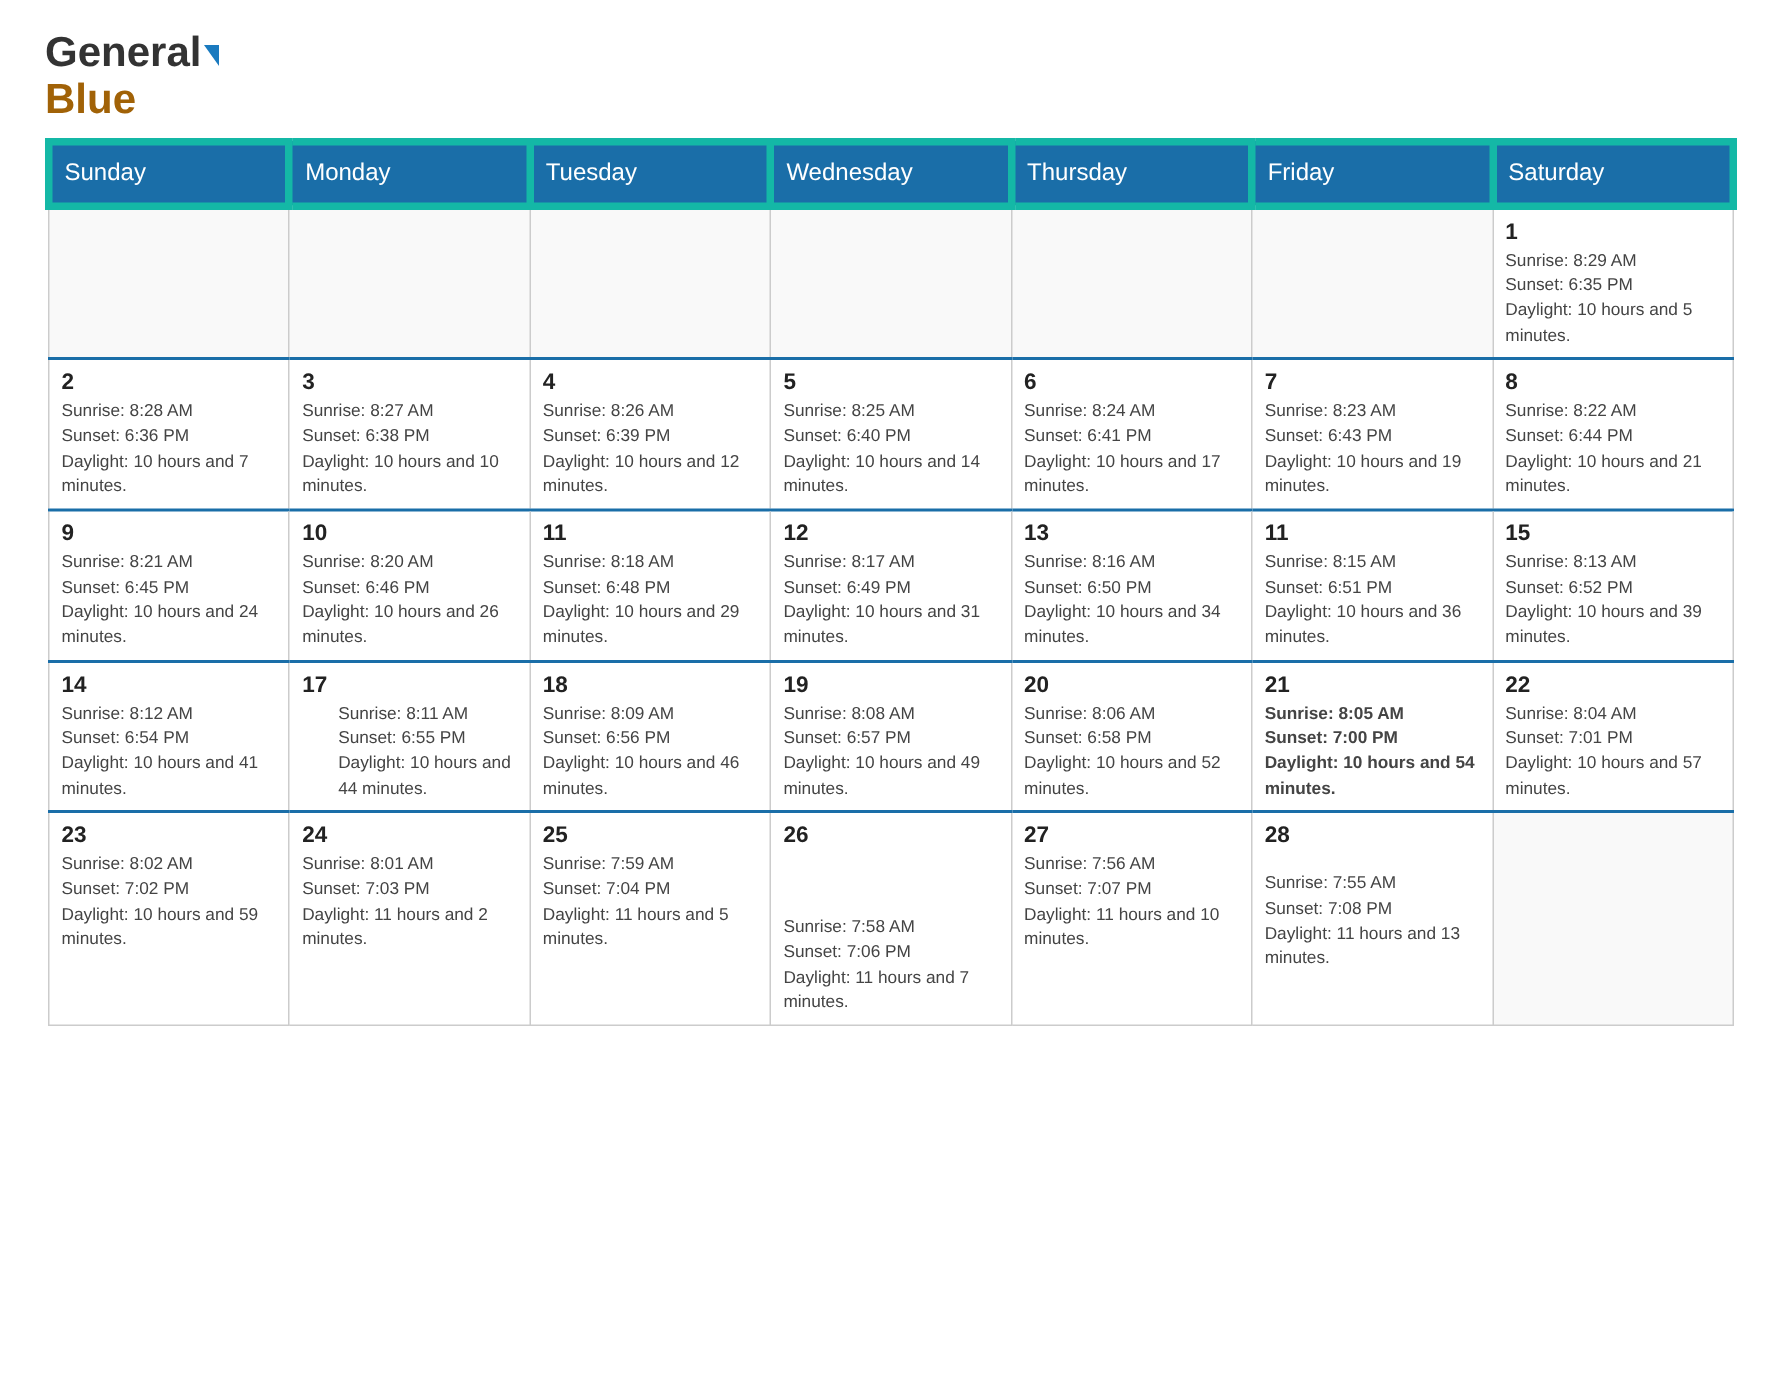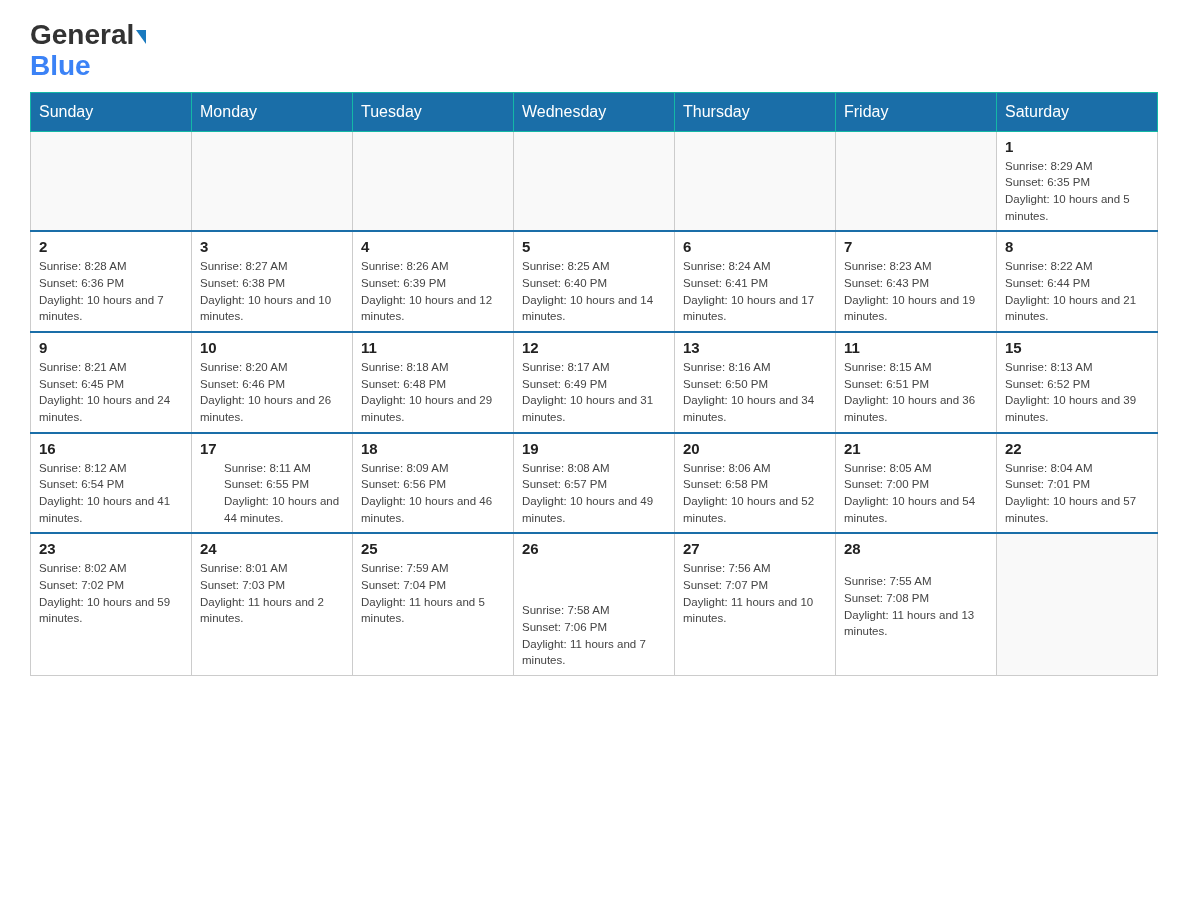--- a/index.html
+++ b/index.html
@@ -22,21 +22,21 @@
       flex-direction: column;
       align-items: flex-start;
     }
     .logo-text {
       font-size: 28px;
       font-weight: bold;
       color: #333;
       line-height: 1.1;
     }
     .logo-text span {
-      color: #3b82f6;
+      color: #a16207;
     }
     .logo-arrow {
       display: inline-block;
       width: 0;
       height: 0;
       border-left: 10px solid transparent;
       border-right: 0px solid transparent;
       border-top: 14px solid #1a7abf;
       margin-left: 2px;
       vertical-align: middle;
@@ -60,21 +60,21 @@
       border-collapse: collapse;
       margin-top: 10px;
     }
     .calendar-table th {
       background-color: #1a6ea8;
       color: #fff;
       font-size: 16px;
       font-weight: normal;
       padding: 10px 8px;
       text-align: left;
-      border: 1px solid #14b8a6;
+      border: 5px solid #14b8a6;
     }
     .calendar-table td {
       vertical-align: top;
       border: 1px solid #ccc;
       padding: 6px 8px;
       width: 14.28%;
       min-height: 100px;
       font-size: 12px;
       color: #333;
     }
@@ -222,21 +222,21 @@
         </td>
         <td>
           <span class="day-number">15</span>
           <div class="day-info" style="white-space: pre-line;">Sunrise: 8:13 AM
 Sunset: 6:52 PM
 Daylight: 10 hours and 39 minutes.</div>
         </td>
       </tr>
       <tr class="row-border">
         <td>
-          <span class="day-number">16</span>
+          <span class="day-number">14</span>
           <div class="day-info" style="white-space: pre-line;">Sunrise: 8:12 AM
 Sunset: 6:54 PM
 Daylight: 10 hours and 41 minutes.</div>
         </td>
         <td>
           <span class="day-number">17</span>
           <div class="day-info" style="white-space: pre-line; margin-left: 24px;">Sunrise: 8:11 AM
 Sunset: 6:55 PM
 Daylight: 10 hours and 44 minutes.</div>
         </td>
@@ -253,21 +253,21 @@
 Daylight: 10 hours and 49 minutes.</div>
         </td>
         <td>
           <span class="day-number">20</span>
           <div class="day-info" style="white-space: pre-line;">Sunrise: 8:06 AM
 Sunset: 6:58 PM
 Daylight: 10 hours and 52 minutes.</div>
         </td>
         <td>
           <span class="day-number">21</span>
-          <div class="day-info" style="white-space: pre-line;">Sunrise: 8:05 AM
+          <div class="day-info" style="white-space: pre-line; font-weight: bold;">Sunrise: 8:05 AM
 Sunset: 7:00 PM
 Daylight: 10 hours and 54 minutes.</div>
         </td>
         <td>
           <span class="day-number">22</span>
           <div class="day-info" style="white-space: pre-line;">Sunrise: 8:04 AM
 Sunset: 7:01 PM
 Daylight: 10 hours and 57 minutes.</div>
         </td>
       </tr>

